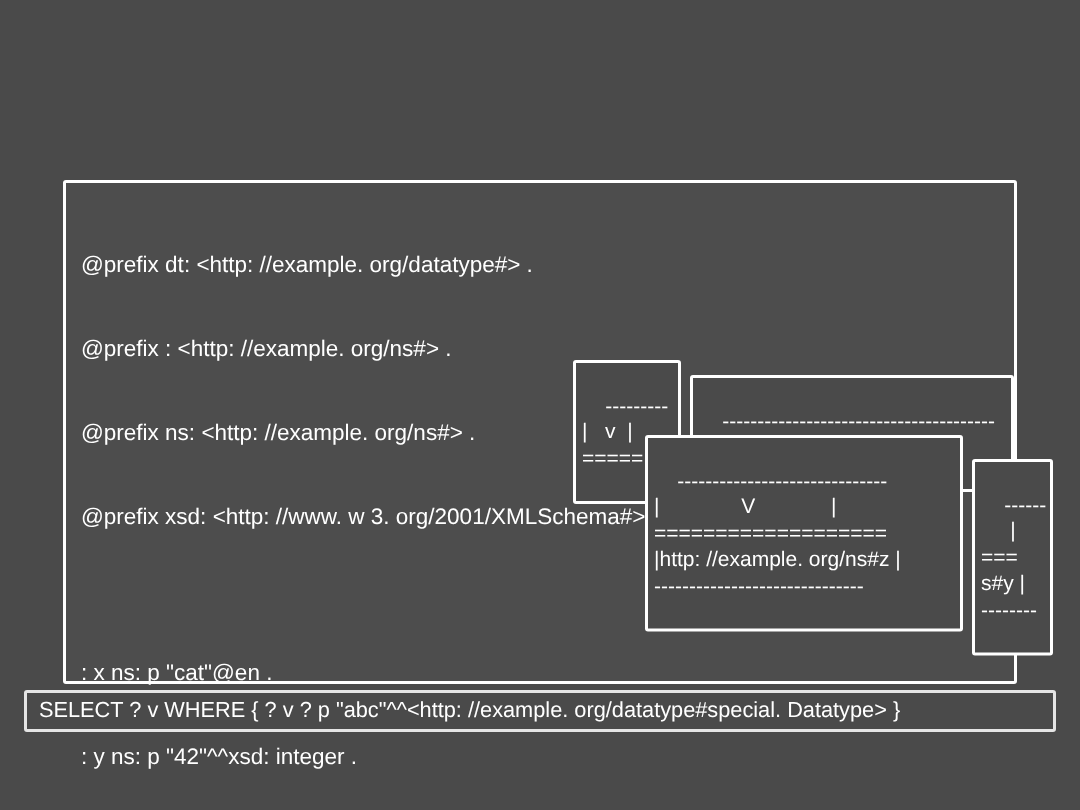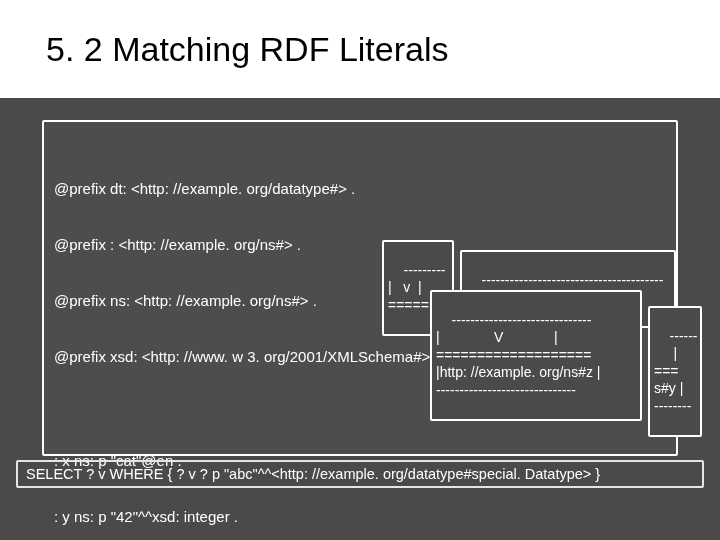--- a/index.html
+++ b/index.html
@@ -37,21 +37,21 @@
   }
   .main-box {
     position: absolute;
     top: 120px;
     left: 42px;
     right: 42px;
     bottom: 84px;
     border: 2px solid #fff;
     border-radius: 2px;
     background: rgba(255,255,255,0.02);
-    padding: 20px 10px;
+    padding: 8px 10px;
     box-sizing: border-box;
     color: #fff;
     font-family: Arial, sans-serif;
     font-size: 15px;
     line-height: 1.25;
   }
   .prefix-block, .data-block {
     white-space: pre;
   }
   .data-block { margin-top: 10px; }
@@ -82,23 +82,20 @@
     box-sizing: border-box;
     white-space: nowrap;
     overflow: hidden;
   }
 </style>
 </head>
 <body>
 
 <div class="slide">
 
-  <div class="header-bar">
-    <div class="title">5. 2 Matching RDF Literals</div>
-  </div>
 
   <div class="main-box">
 
     <div class="prefix-block">
       <div>@prefix dt: &lt;http: //example. org/datatype#&gt; .</div>
       <div>@prefix : &lt;http: //example. org/ns#&gt; .</div>
       <div>@prefix ns: &lt;http: //example. org/ns#&gt; .</div>
       <div>@prefix xsd: &lt;http: //www. w 3. org/2001/XMLSchema#&gt; .</div>
     </div>
 

